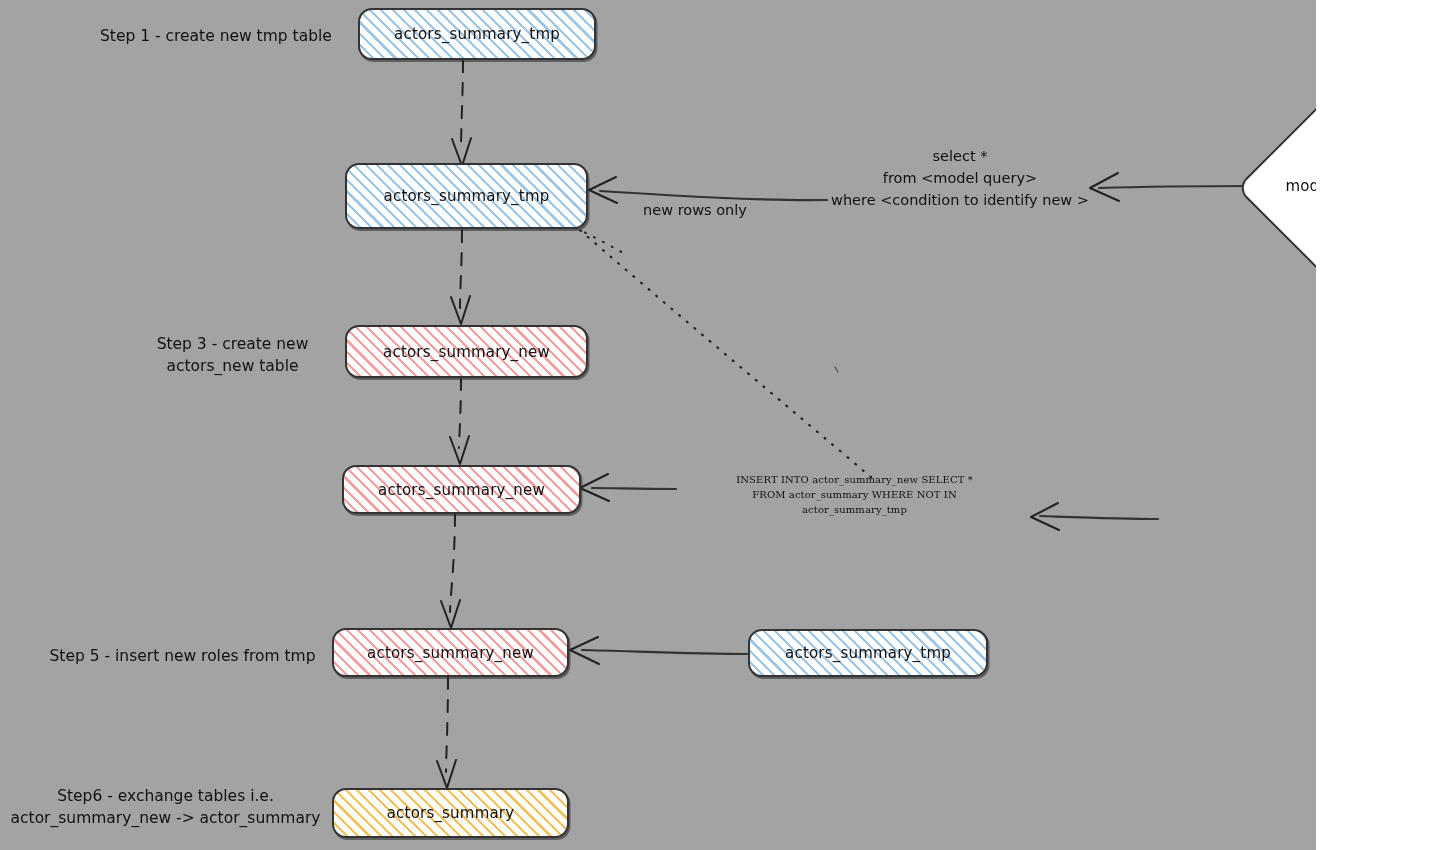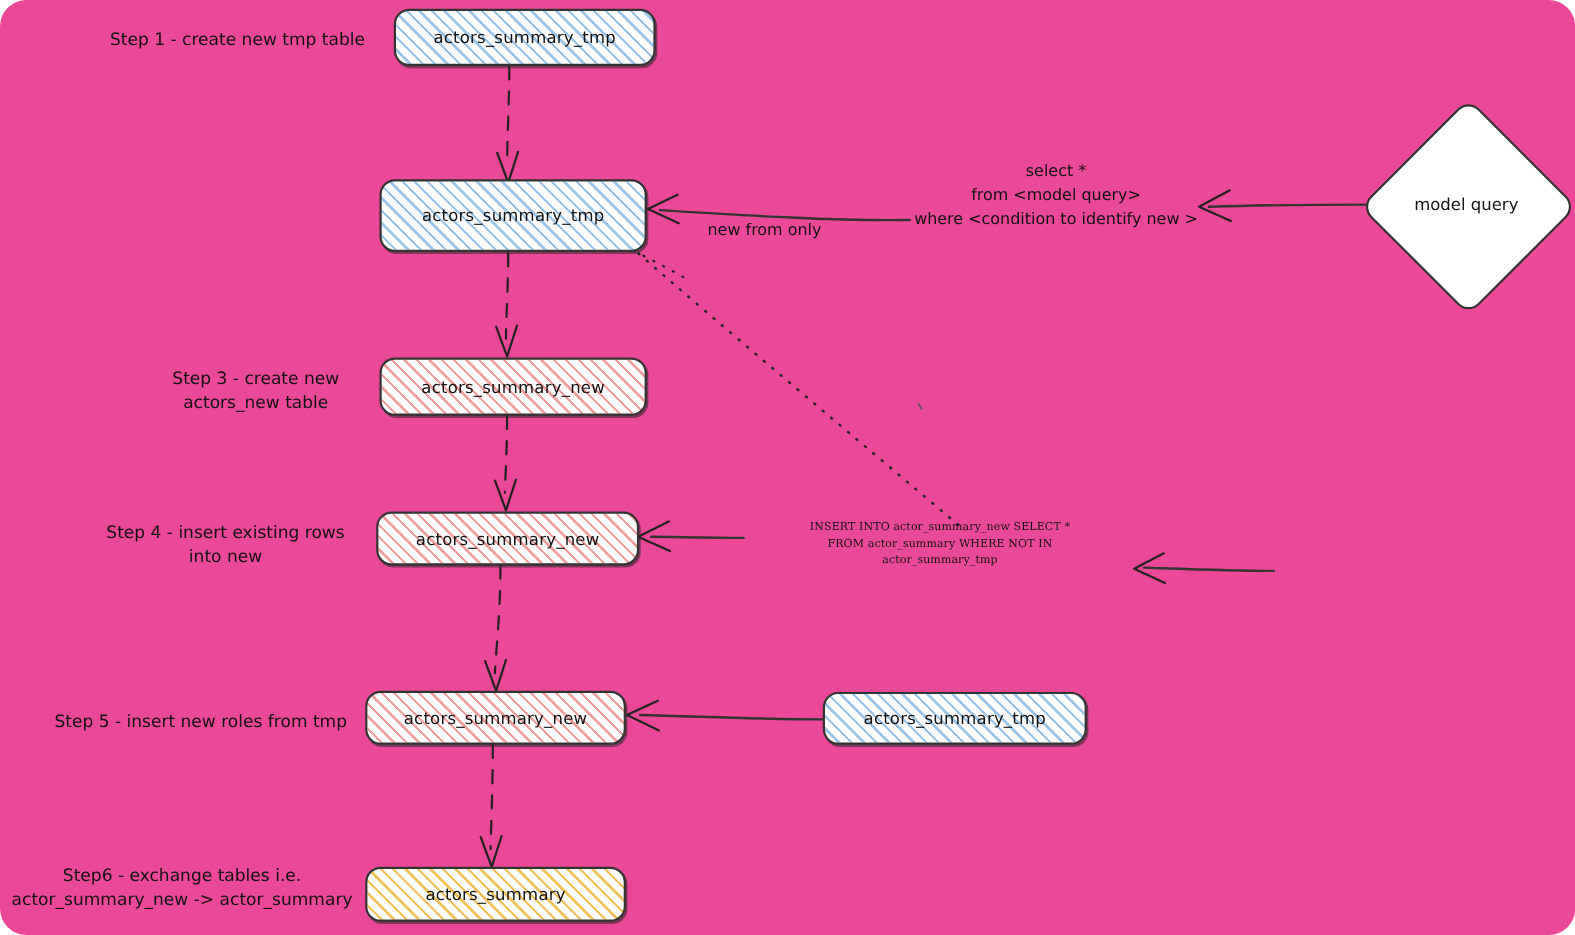--- a/index.html
+++ b/index.html
@@ -2,26 +2,25 @@
 <html><head>
 <meta charset="utf-8">
 <style>
   html, body {
     margin: 0;
     padding: 0;
     background: #ffffff;
   }
   #canvas {
     position: relative;
-    width: 1432px;
+    width: 1316px;
     height: 850px;
-    background: #ec4899;
+    background: #a3a3a3;
     font-family: "DejaVu Sans", sans-serif;
     overflow: hidden;
-    border-radius: 24px;
   }
   svg.layer {
     position: absolute;
     left: 0;
     top: 0;
     width: 1432px;
     height: 850px;
     pointer-events: none;
   }
   .node {
@@ -193,39 +192,37 @@
 
   <div class="caption" style="left:100px; top:25px; width:250px; text-align:left;">Step 1 - create new tmp table</div>
   <div class="node hatch-blue" style="left:358px; top:8px; width:238px; height:52px;">
     <span class="node-label">actors_summary_tmp</span>
   </div>
 
   <div class="node hatch-blue" style="left:345px; top:163px; width:243px; height:66px;">
     <span class="node-label">actors_summary_tmp</span>
   </div>
 
-  <div class="edge-label" style="left:630px; top:200px; width:130px;">new from only</div>
+  <div class="edge-label" style="left:630px; top:200px; width:130px;">new rows only</div>
 
   <div class="edge-label" style="left:820px; top:146px; width:280px;">select *
 from &lt;model query&gt;
 where &lt;condition to identify new &gt;</div>
 
   <div class="diamond-wrap" style="left:1265px; top:118px; width:136px; height:136px;">
     <div class="diamond-shape"></div>
     <div class="diamond-label">model query</div>
   </div>
 
   <div class="caption" style="left:125px; top:333px; width:215px;">Step 3 - create new
 actors_new table</div>
   <div class="node hatch-red" style="left:345px; top:325px; width:243px; height:53px;">
     <span class="node-label">actors_summary_new</span>
   </div>
 
-  <div class="caption" style="left:80px; top:473px; width:250px;">Step 4 - insert existing rows
-into new</div>
   <div class="node hatch-red" style="left:342px; top:465px; width:239px; height:49px;">
     <span class="node-label">actors_summary_new</span>
   </div>
 
   <div class="edge-label mono" style="left:672px; top:472px; width:365px;">INSERT INTO actor_summary_new SELECT *
 FROM actor_summary WHERE NOT IN
 actor_summary_tmp</div>
 
 
   <div class="caption" style="left:35px; top:645px; width:295px;">Step 5 - insert new roles from tmp</div>

